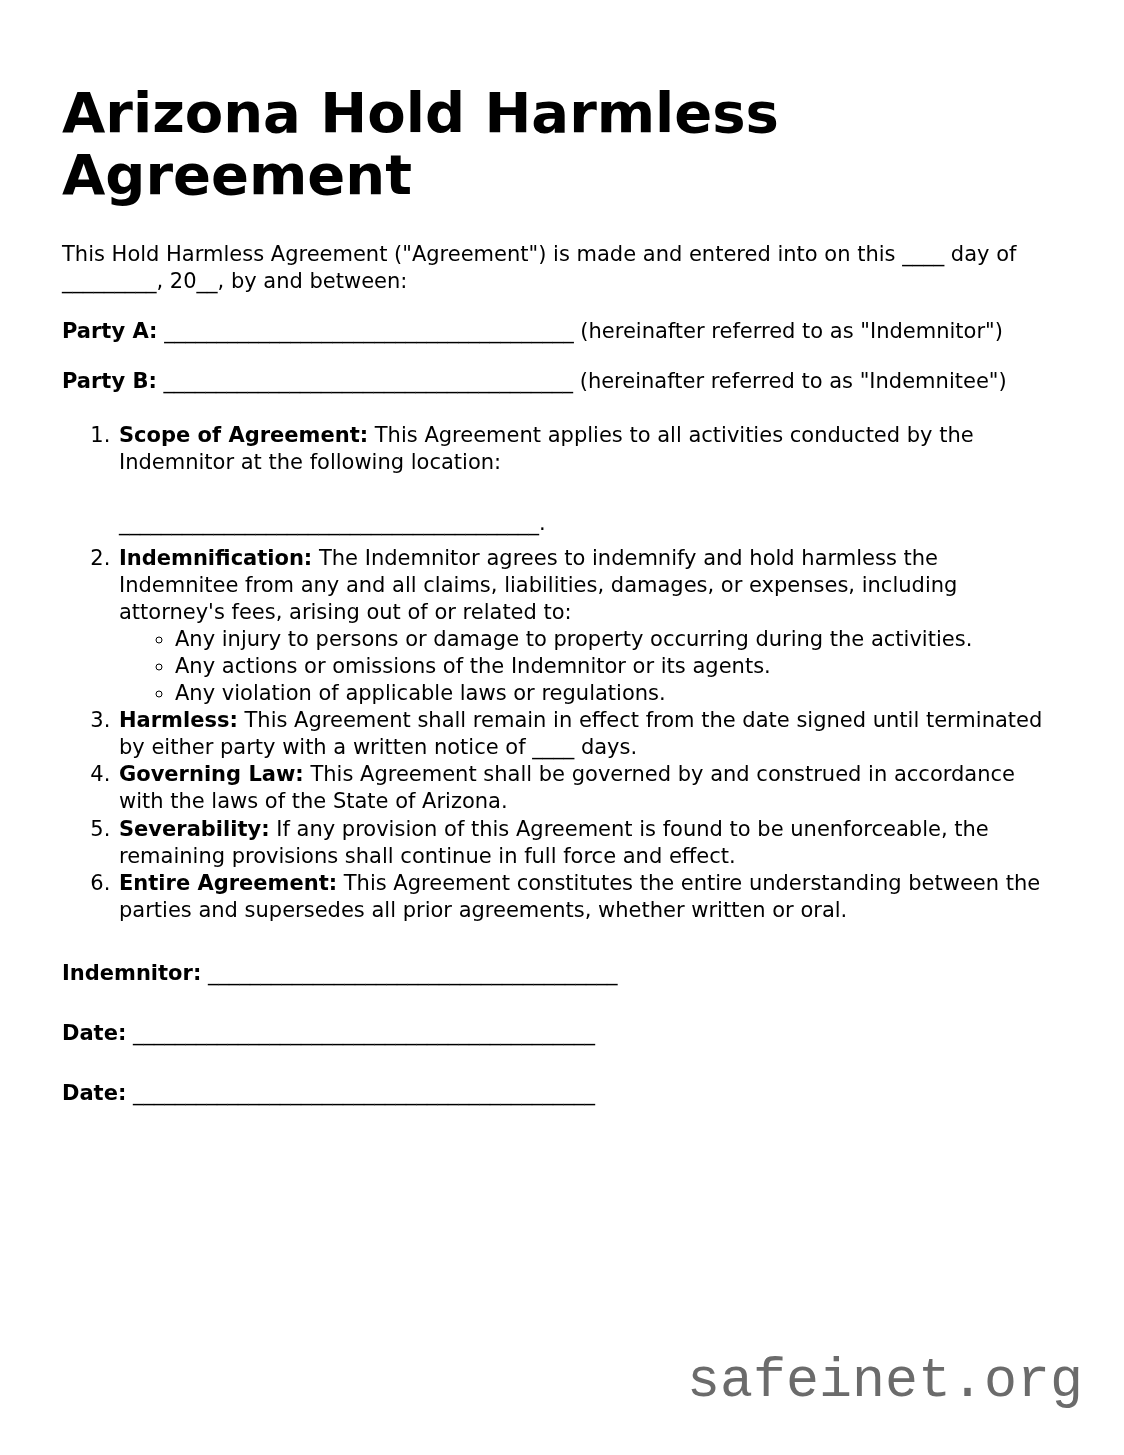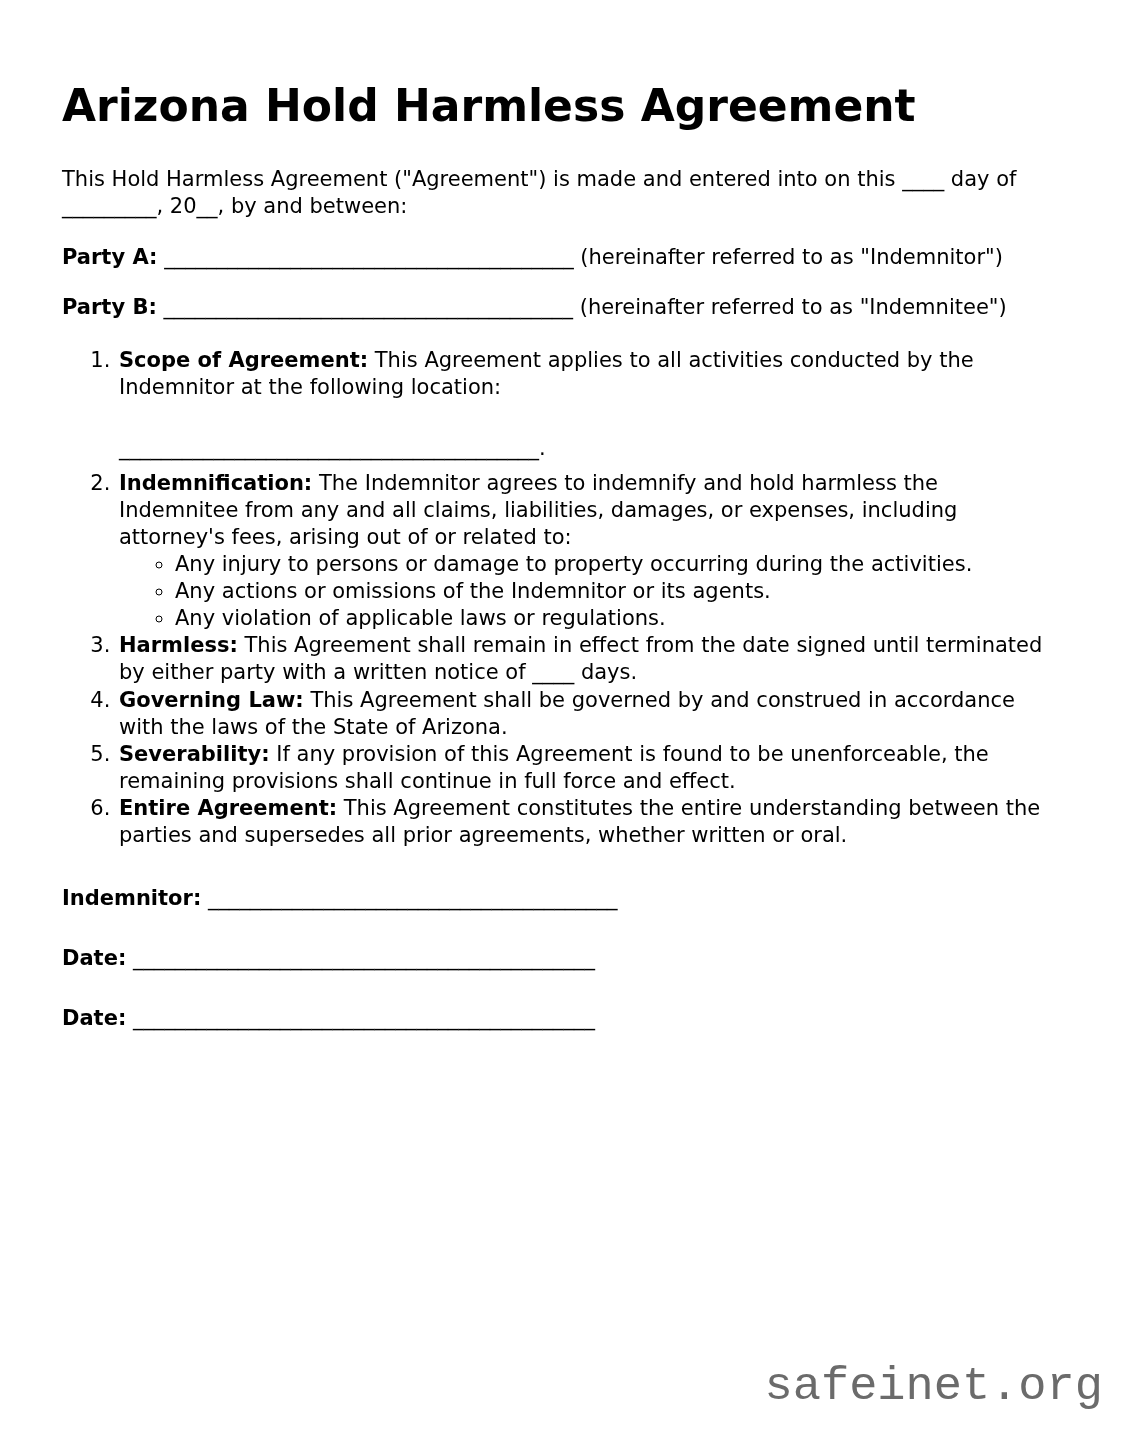--- a/index.html
+++ b/index.html
@@ -12,21 +12,21 @@
     font-family: "DejaVu Sans", sans-serif;
     font-size: 21px;
     line-height: 1.29;
     position: relative;
     overflow: hidden;
   }
   .page {
     padding: 58px 60px 0 62px;
   }
   h1.doc-title {
-    font-size: 44px;
+    font-size: 56px;
     line-height: 1.1;
     margin: 24px 0 36px 0;
     font-weight: bold;
   }
   p { margin: 23px 0; }
   .party-line strong { font-weight: bold; }
   ol.clauses {
     margin: 26px 0 36px 0;
     padding-left: 55px;
   }
@@ -37,24 +37,24 @@
   }
   ul.sub-bullets {
     list-style-type: circle;
     margin: 0;
     padding-left: 56px;
   }
   .sig { margin: 33px 0; }
   .sig strong { font-weight: bold; }
   .watermark {
     position: absolute;
-    right: 21px;
+    right: 41px;
     bottom: 37px;
     font-family: "Liberation Mono", "DejaVu Sans Mono", monospace;
-    font-size: 47px;
+    font-size: 55px;
     color: #6b6b6b;
   }
 </style>
 </head>
 <body>
 
 <div class="page">
 
   <h1 class="doc-title">Arizona Hold Harmless Agreement</h1>
 

